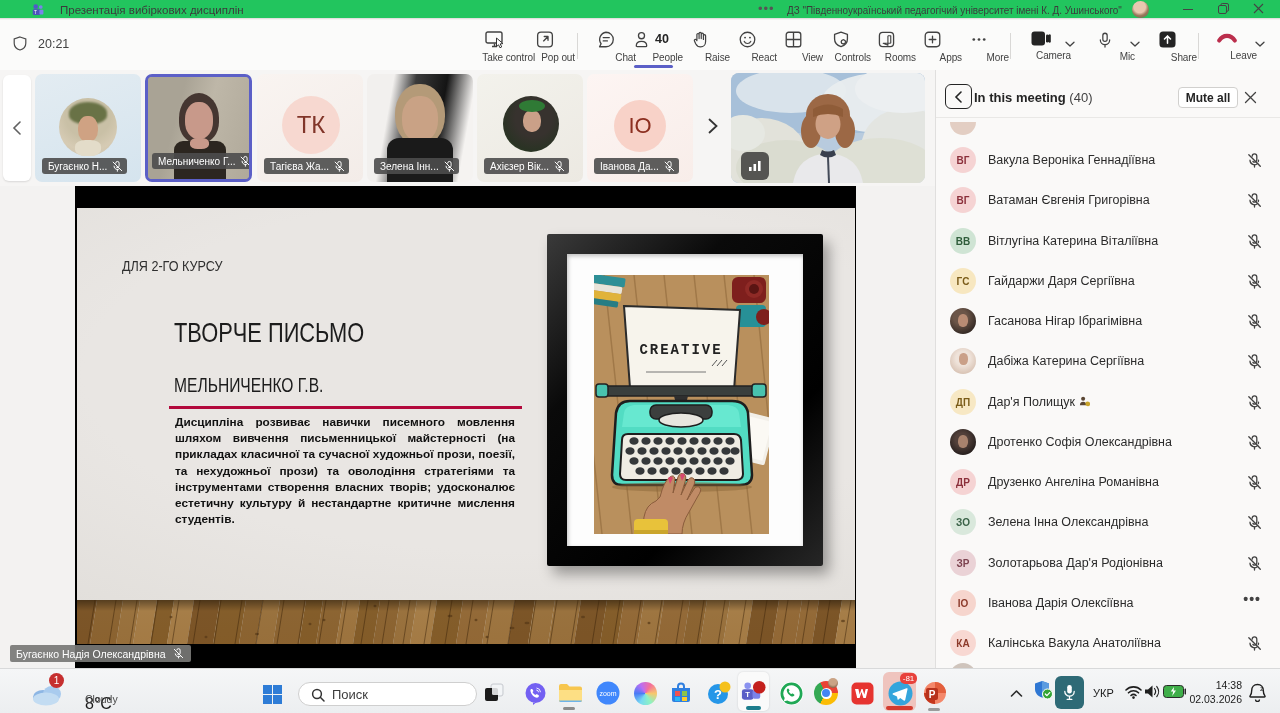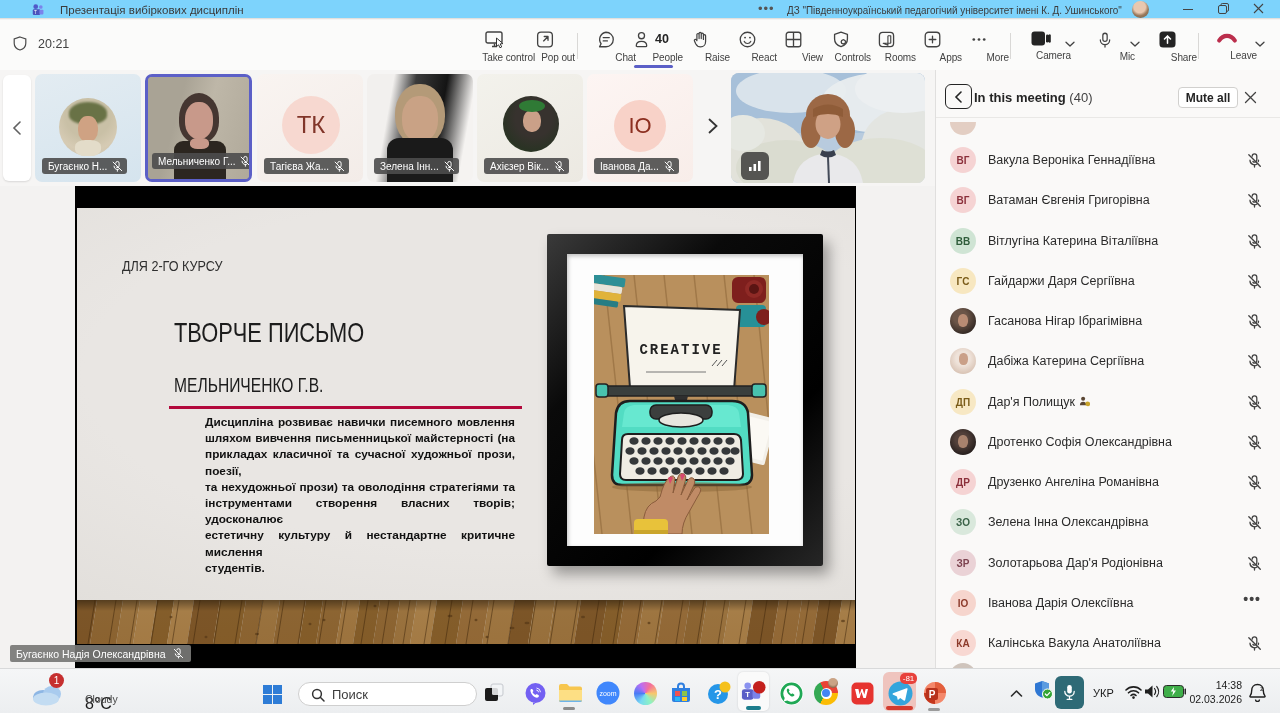--- a/index.html
+++ b/index.html
@@ -1,21 +1,21 @@
 <!DOCTYPE html>
 <html><head>
 <meta charset="utf-8">
 <style>
 * { margin:0; padding:0; box-sizing:border-box; }
 html,body { width:1280px; height:713px; overflow:hidden; }
 body { font-family:"Liberation Sans", sans-serif; position:relative; background:#f3f2f1; }
 .abs { position:absolute; }
 
 
-#titlebar { left:0; top:0; width:1280px; height:19px; background:#7dd3fc; border-bottom:1px solid #e1e0de; }
+#titlebar { left:0; top:0; width:1280px; height:19px; background:#22c55e; border-bottom:1px solid #e1e0de; }
 #titlebar .ttext { position:absolute; left:60px; top:4px; font-size:11.5px; color:#3b3b3b; }
 #titlebar .mtext { position:absolute; left:787px; top:4px; font-size:11.5px; color:#3b3b3b; transform:scaleX(.86); transform-origin:0 50%; white-space:nowrap; }
 #titlebar .dots { position:absolute; left:758px; top:1px; font-size:13px; color:#555; letter-spacing:1px;}
 
 
 #toolbar { left:0; top:20px; width:1280px; height:50px; background:#fbfbfa; }
 .tbtn { position:absolute; top:11px; text-align:right; color:#424242; }
 .tbtn svg { display:block; margin:0 auto; }
 .tbtn .lbl { font-size:10px; color:#424242; margin-top:4px; white-space:nowrap; letter-spacing:-0.1px; }
 .vsep { position:absolute; top:13px; width:1px; height:26px; background:#d9d8d6; }
@@ -33,21 +33,21 @@
 #slide { position:absolute; left:2px; top:22px; width:778px; height:436px; background:radial-gradient(ellipse 120% 90% at 55% 38%, #e9e6e3 0 45%, #e2dfdb 75%, #d8d4cf 100%); overflow:hidden; }
 #floor { position:absolute; left:0; top:392px; width:778px; height:44px; }
 .namelab { position:absolute; left:-65px; top:459px; height:17px; background:rgba(120,120,118,.92); border-radius:2px; color:#fff; font-size:10.5px; display:flex; align-items:center; padding:0 6px; }
 .namelab svg { margin-left:6px; }
 
 
 #s-kicker { position:absolute; left:45px; top:49px; font-size:15px; color:#2f2f2f; transform:scaleX(.84); transform-origin:0 0; }
 #s-title { position:absolute; left:97px; top:109px; font-size:28px; color:#1c1c1c; transform:scaleX(.78); transform-origin:0 0; }
 #s-name { position:absolute; left:97px; top:166px; font-size:20px; color:#1c1c1c; transform:scaleX(.78); transform-origin:0 0; }
 #s-line { position:absolute; left:92px; top:198px; width:353px; height:3px; background:#b3093c; }
-#s-para { position:absolute; left:98px; top:206px; width:340px; font-size:11.8px; line-height:16.2px; color:#111; font-weight:bold; } #s-para div { text-align:justify; text-align-last:justify;margin-left:30px; }
+#s-para { position:absolute; left:98px; top:206px; width:340px; font-size:11.8px; line-height:16.2px; color:#111; font-weight:bold; } #s-para div { text-align:justify; text-align-last:justify; }
 
 
 #panel { left:935px; top:70px; width:356px; height:598px; background:#faf9f8; border-left:1px solid #e0dfde; }
 #phead { position:absolute; left:0; top:0; width:100%; height:48px; }
 .prow { position:absolute; left:0; width:100%; height:40px; }
 .pav { position:absolute; left:14px; top:7px; width:26px; height:26px; border-radius:50%; display:flex; align-items:center; justify-content:center; font-size:10px; font-weight:bold; }
 .pname { position:absolute; left:52px; top:13px; font-size:12.5px; color:#2b2b2b; white-space:nowrap; }
 .pmic { position:absolute; right:28px; top:12px; }
 
 

